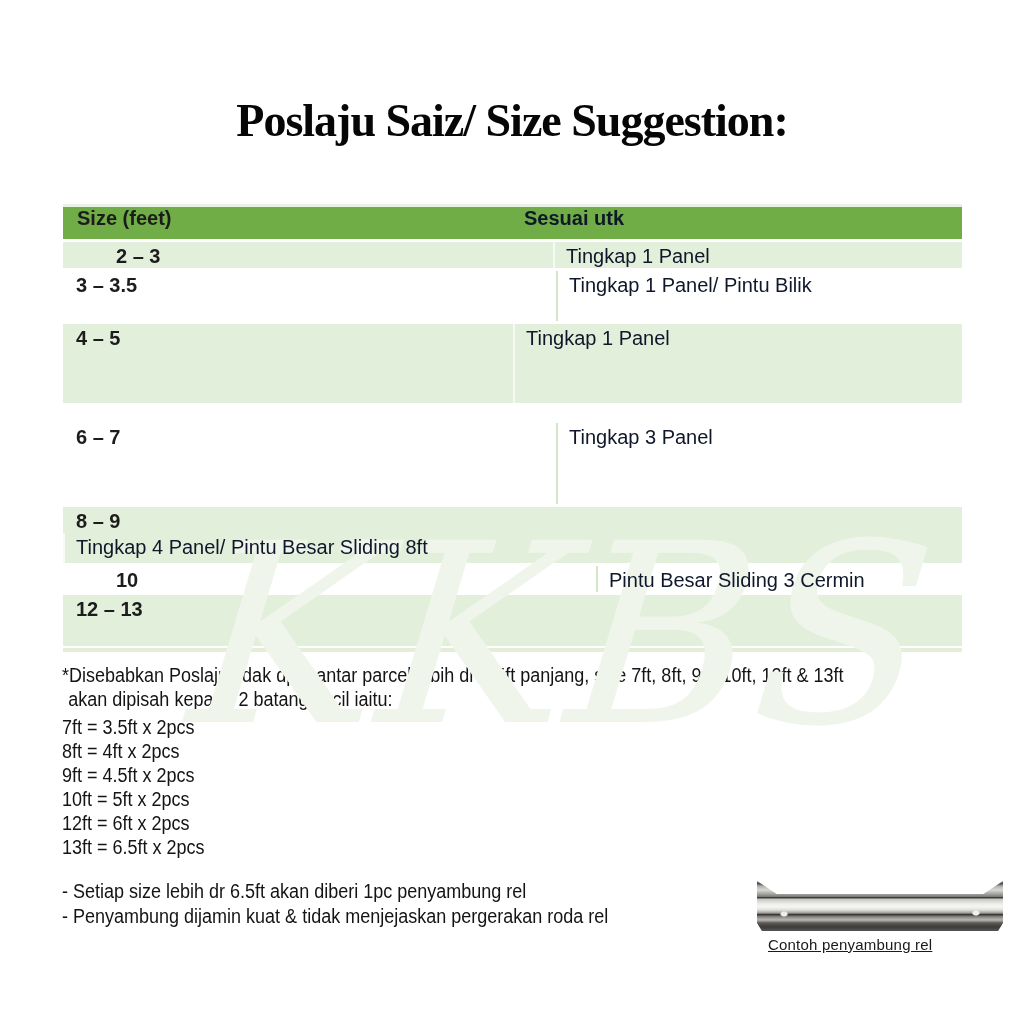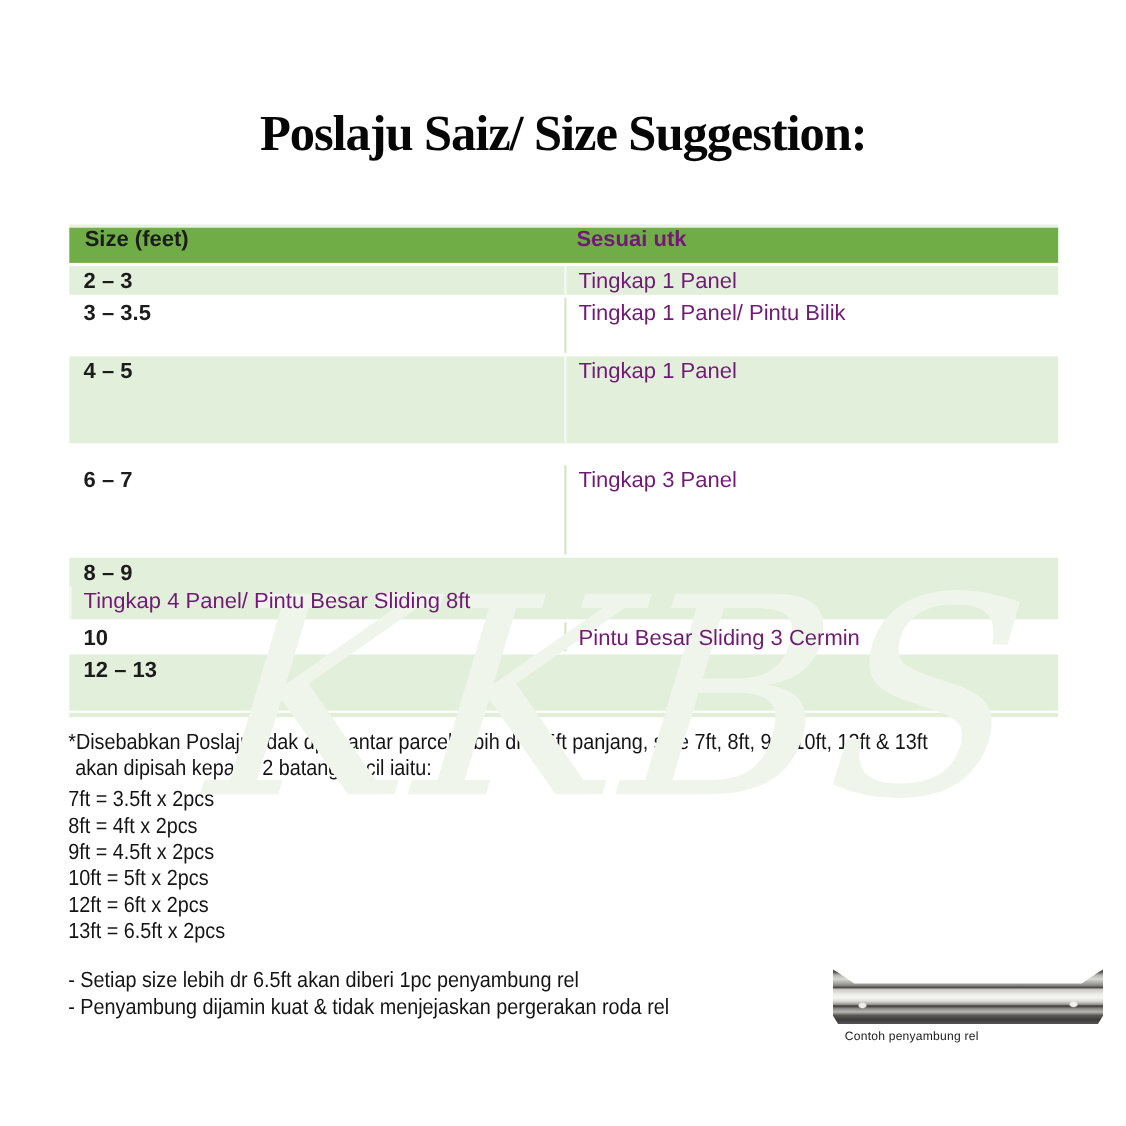--- a/index.html
+++ b/index.html
@@ -50,42 +50,42 @@
     color: #ffffff;
     font-weight: bold;
     font-size: 21px;
   }
   .trow {
     display: flex;
     margin-top: 3px;
     position: relative;
   }
   .trow.g { background: #e2efda; }
-  .trow.w { background: #ffffff; }
+  .trow.w { background: #ffffff; gap: 43px; }
   .col1 {
     width: 450px;
     box-sizing: border-box;
     padding: 3px 0 0 13px;
     font-weight: bold;
     font-size: 20px;
     color: #1c1c1c;
   }
   .col2 {
     flex: 1;
     box-sizing: border-box;
     padding: 3px 0 0 11px;
     font-size: 20px;
-    color: #701a75;
+    color: #0f172a;
   }
   .thead .col1 { padding-top: 0; padding-left: 14px; }
   .thead .col2 { padding-top: 0; border-left: none; }
   .trow .col2 { border-left: 2px solid transparent; }
   .trow.g .col2 { border-left-color: #f6faf3; }
   .trow.w .col2 { border-left-color: #d3e6c6; }
-  .h26 { height: 26px; }
+  .h26 { height: 26px; padding-left: 40px; }
   .h50 { height: 50px; }
   .h79 { height: 79px; }
   .h81 { height: 81px; margin-top: 20px; }
   .h56 { height: 56px; flex-direction: column; }
   .h51 { height: 51px; }
   .table-bottomline {
     height: 4px;
     background: #e3eed9;
     margin-top: 2px;
   }
@@ -163,23 +163,24 @@
         #eeeeea 46%, #f5f5f1 52%,
         #dededa 58%, #a19e9a 64%,
         #3a3936 67%, #8d8c89 72%,
         #b8b7b4 78%, #5a5955 84%,
         #3c3b37 92%, #55545a 100%);
     clip-path: polygon(0 0, 8% 26%, 92% 26%, 100% 0, 100% 84%, 98% 100%, 2% 100%, 0 84%);
   }
   .rail-caption {
     margin-top: 5px;
     padding-left: 11px;
-    font-size: 11px;
+    font-size: 15px;
     color: #1a1a1a;
     letter-spacing: 0.2px;
+    text-decoration: underline;
   }
 </style>
 </head>
 <body>
 
 <div class="page">
 
   <div class="title">Poslaju Saiz/ Size Suggestion:</div>
 
   <div class="table-wrap">

